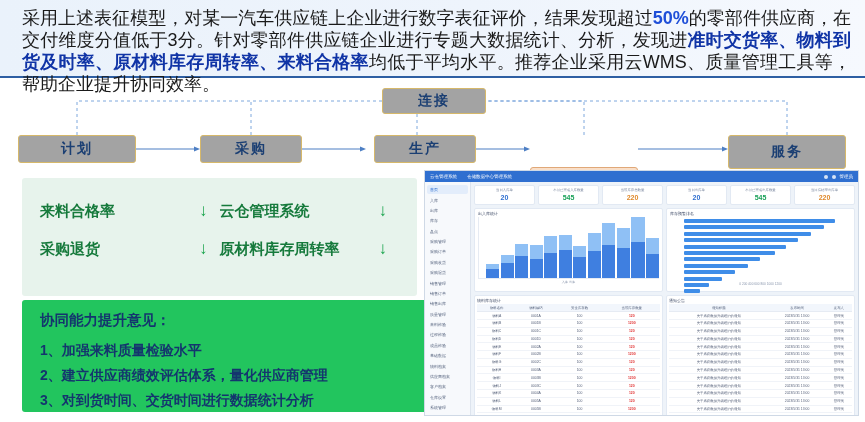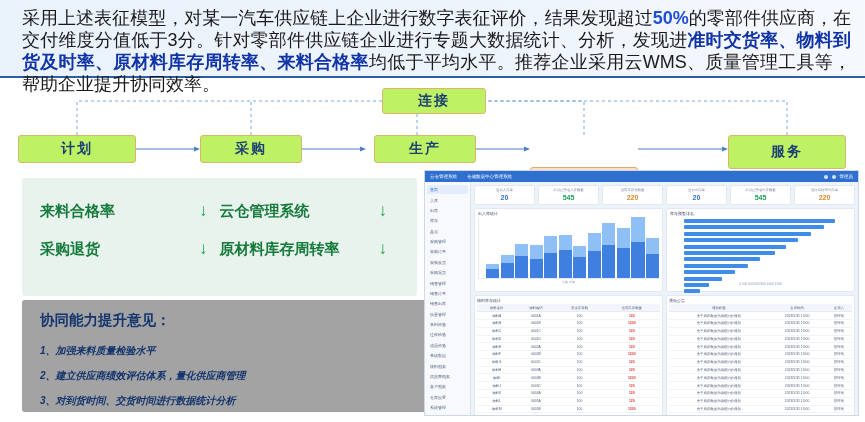--- a/index.html
+++ b/index.html
@@ -19,21 +19,21 @@
   }
   .top-banner p{
     margin:0;font-size:18px;line-height:22px;color:#1a1a1a;text-align:justify;
   }
   .hl{color:#1f4fd8;font-weight:bold;}
   .hl2{color:#1034a6;font-weight:bold;}
   
   .flow{position:absolute;left:0;top:80px;width:865px;height:92px;}
   .node{
     position:absolute;box-sizing:border-box;
-    background:#bef264;border:1px solid #d6b86a;border-radius:3px;
+    background:#a3a3a3;border:1px solid #d6b86a;border-radius:3px;
     color:#1b3f73;font-size:14px;font-weight:bold;
     display:flex;align-items:center;justify-content:center;
     letter-spacing:2px;
   }
   .node.hlnode{background:#f9dfc9;border-color:#e0a878;color:#c05a12;margin-top:32px;}
   .node.connect{width:104px;height:26px;left:382px;top:8px;}
   .n-plan{width:118px;height:28px;left:18px;top:55px;}
   .n-buy{width:102px;height:28px;left:200px;top:55px;}
   .n-prod{width:102px;height:28px;left:374px;top:55px;}
   .n-deliv{width:108px;height:28px;left:530px;top:55px;}
@@ -51,25 +51,25 @@
     display:flex;align-items:center;
     font-size:15px;font-weight:bold;color:#167a3c;
     padding:9px 0;
     justify-content:flex-end;
   }
   .kpi .txt{flex:0 0 auto;}
   .kpi .arrow{color:#16a34a;font-size:17px;font-weight:bold;margin-left:auto;padding-right:12px;}
   
   .blue-panel{
     position:absolute;left:22px;top:300px;width:470px;height:112px;
-    background:#a3a3a3;border-radius:3px;box-sizing:border-box;
+    background:#22c55e;border-radius:3px;box-sizing:border-box;
     padding:11px 18px;
   }
   .blue-title{font-size:14.5px;font-weight:bold;color:#14356e;margin-bottom:8px;}
-  .blue-item{font-size:10px;font-weight:bold;color:#14356e;line-height:25px;font-style:italic;}
+  .blue-item{font-size:14px;font-weight:bold;color:#14356e;line-height:25px;}
   
   .dash{
     position:absolute;left:424px;top:170px;width:435px;height:246px;
     background:#eef3f9;border:1px solid #cfd9e6;box-sizing:border-box;
     overflow:hidden;font-size:4px;color:#44506b;
   }
   .dash-top{
     height:11px;background:#2f6fd0;color:#fff;display:flex;align-items:center;
     padding:0 5px;font-size:4.5px;justify-content:space-between;
   }

